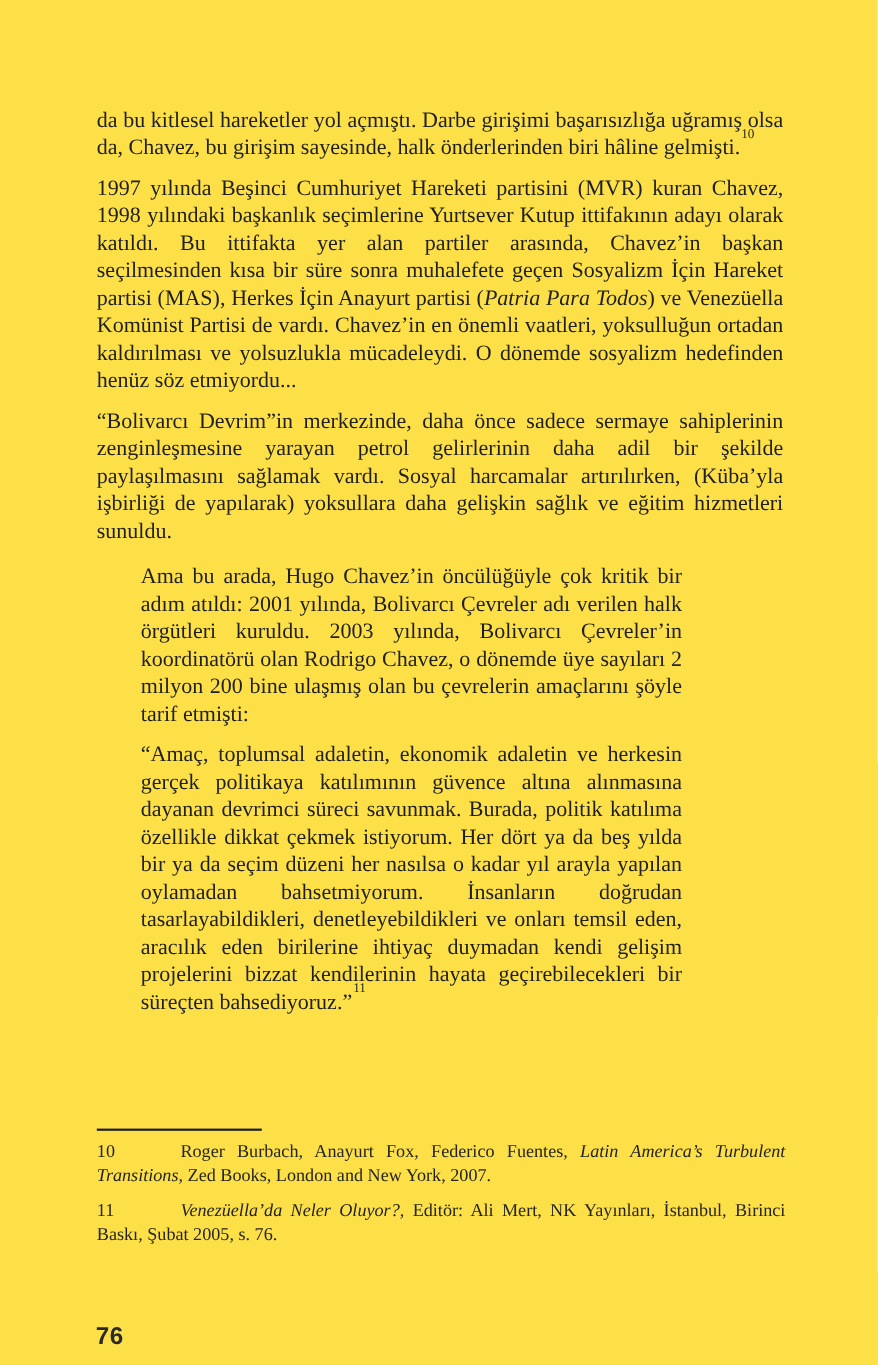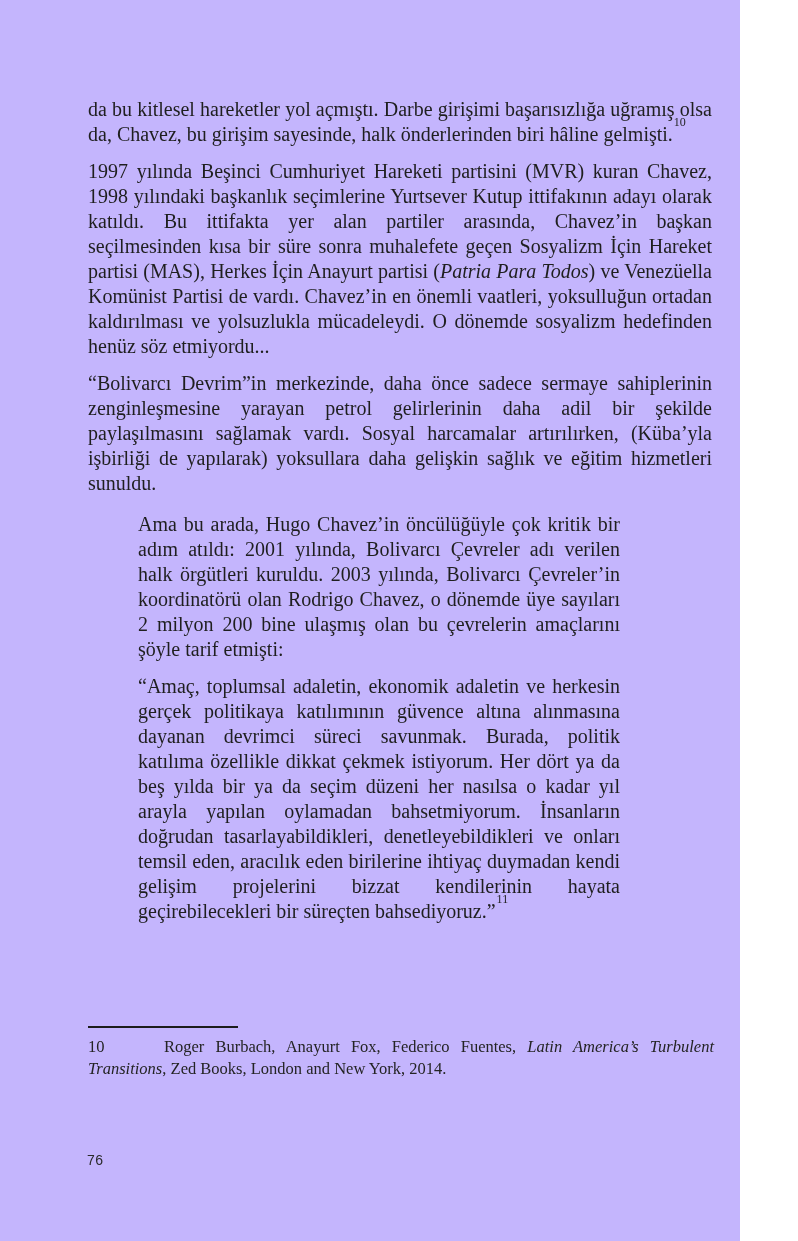--- a/index.html
+++ b/index.html
@@ -1,20 +1,20 @@
 <!DOCTYPE html>
 <html lang="tr"><head>
 <meta charset="utf-8">
 <style>
   html, body { margin: 0; padding: 0; background: #ffffff; }
   .page {
     position: relative;
-    width: 740px;
+    width: 798px;
     height: 1241px;
-    background: #c4b5fd;
+    background: #fde047;
     font-family: "Liberation Serif", serif;
     color: #1f1f1f;
     overflow: hidden;
   }
   .content {
     position: absolute;
     top: 97px;
     left: 88px;
     width: 624px;
   }
@@ -23,21 +23,21 @@
     font-size: 20px;
     line-height: 25px;
     text-align: justify;
     text-justify: inter-word;
   }
   .quote {
     margin: 16px 0 0 40px;
     width: 492px;
   }
   .quote p {
-    margin: 0 0 12px 10px;
+    margin: 0 0 12px 0;
     font-size: 20px;
     line-height: 25px;
     text-align: justify;
   }
   .italic { font-style: italic; margin-top: 44px; }
   sup.fnref {
     font-size: 12px;
     line-height: 0;
     position: relative;
     top: -7px;
@@ -57,24 +57,24 @@
     width: 150px;
     height: 0;
     border-top: 2px solid #1c1c1c;
     margin-bottom: 8px;
   }
   .fn { margin: 0 0 10px 0; }
   .fn-num { display: inline-block; width: 76px; }
   .page-number {
     position: absolute;
     left: 87px;
-    top: 1152px;
+    top: 1202px;
     font-family: "Liberation Sans", sans-serif;
-    font-weight: normal;
-    font-size: 14px;
+    font-weight: bold;
+    font-size: 22px;
     letter-spacing: 0.5px;
     color: #2a2a2a;
   }
 </style>
 </head>
 <body>
 
 <div class="page">
 
   <main class="content">
@@ -88,19 +88,20 @@
     <blockquote class="quote">
       <p>Ama bu arada, Hugo Chavez’in öncülüğüyle çok kritik bir adım atıldı: 2001 yılında, Bolivarcı Çevreler adı verilen halk örgütleri kuruldu. 2003 yılında, Bolivarcı Çevreler’in koordinatörü olan Rodrigo Chavez, o dönemde üye sayıları 2 milyon 200 bine ulaşmış olan bu çevrelerin amaçlarını şöyle tarif etmişti:</p>
       <p><span>“Amaç, toplumsal adaletin, ekonomik adaletin ve herkesin gerçek politikaya katılımının güvence altına alınmasına dayanan devrimci süreci savunmak. Burada, politik katılıma özellikle dikkat çekmek istiyorum. Her dört ya da beş yılda bir ya da seçim düzeni her nasılsa o kadar yıl arayla yapılan oylamadan bahsetmiyorum. İnsanların doğrudan tasarlayabildikleri, denetleyebildikleri ve onları temsil eden, aracılık eden birilerine ihtiyaç duymadan kendi gelişim projelerini bizzat kendilerinin hayata geçirebilecekleri bir süreçten bahsediyoruz.”</span><sup class="fnref">11</sup></p>
     </blockquote>
 
   </main>
 
   <footer class="footnotes">
     <div class="fn-rule"></div>
 
-    <p class="fn"><span class="fn-num">10</span><span>Roger Burbach, Anayurt Fox, Federico Fuentes, </span><span class="italic">Latin America’s Turbulent Transitions</span><span>, Zed Books, London and New York, 2014.</span></p>
+    <p class="fn"><span class="fn-num">10</span><span>Roger Burbach, Anayurt Fox, Federico Fuentes, </span><span class="italic">Latin America’s Turbulent Transitions</span><span>, Zed Books, London and New York, 2007.</span></p>
 
+    <p class="fn"><span class="fn-num">11</span><span class="italic">Venezüella’da Neler Oluyor?</span><span>, Editör: Ali Mert, NK Yayınları, İstanbul, Birinci Baskı, Şubat 2005, s. 76.</span></p>
   </footer>
 
   <div class="page-number">76</div>
 
 </div>
 
 </body></html>

